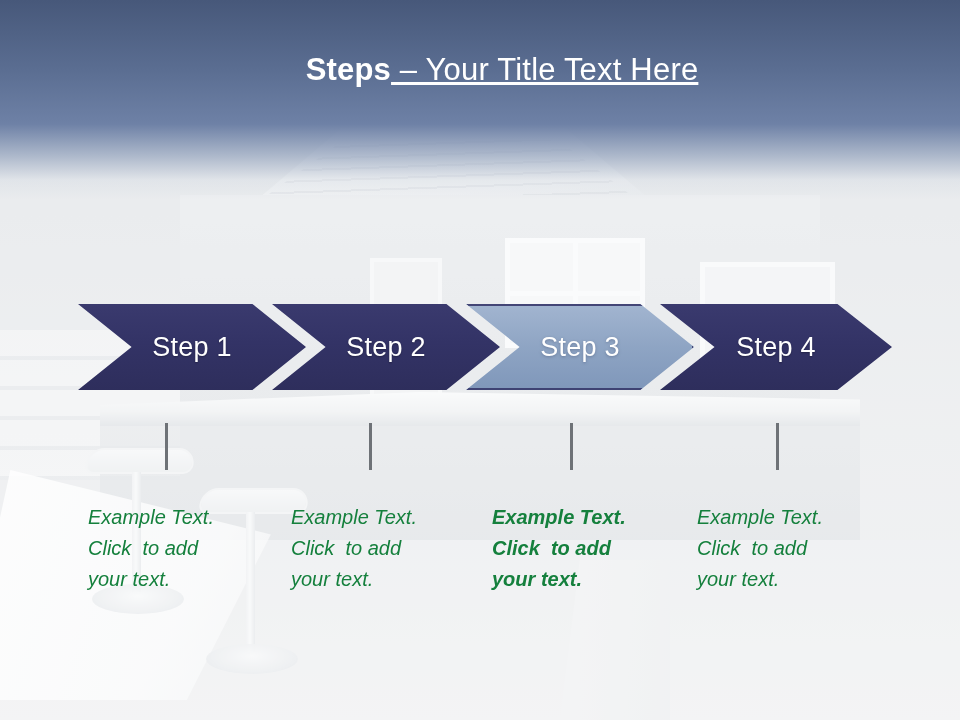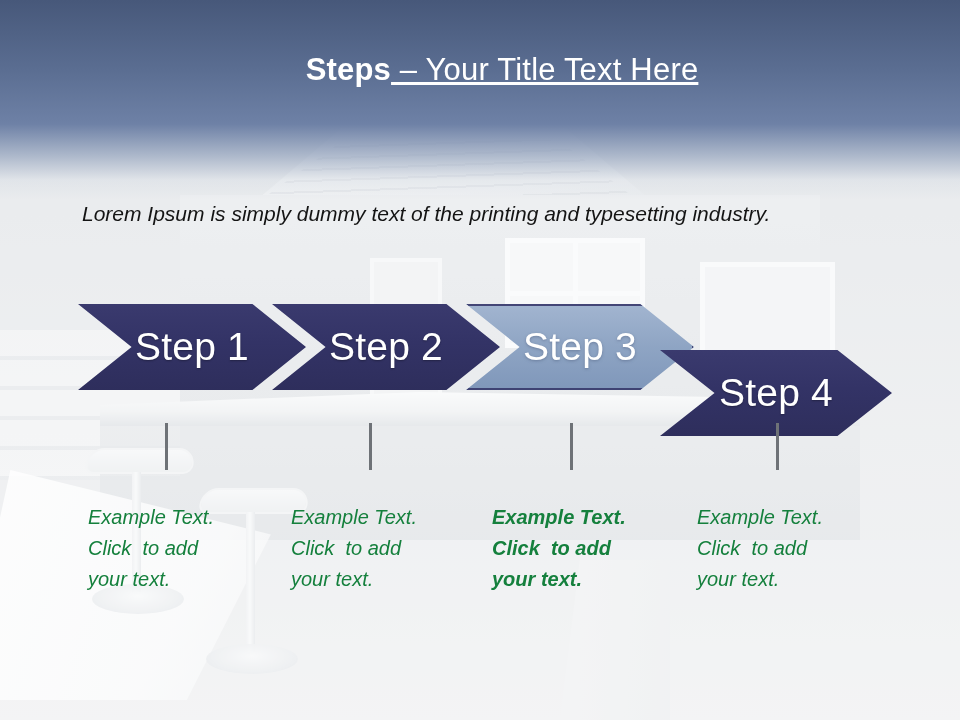--- a/index.html
+++ b/index.html
@@ -228,21 +228,21 @@
   }
   .chev {
     position: absolute;
     top: 0;
     height: 86px;
     clip-path: polygon(0% 0%, 76.5% 0%, 100% 50%, 76.5% 100%, 0% 100%, 23.5% 50%);
     display: flex;
     align-items: center;
     justify-content: center;
     color: #ffffff;
-    font-size: 39px;
+    font-size: 27px;
     line-height: 30px;
     letter-spacing: .2px;
     text-shadow: 0 1px 2px rgba(0,0,0,.30);
   }
   .chev.dark {
     background: linear-gradient(180deg, #3a3a6e 0%, #333366 45%, #2e2e5c 100%);
   }
   .chev.light {
     background: linear-gradient(180deg, #a2b5d0 0%, #8fa5c4 48%, #7f97ba 100%);
     color: #ffffff;
@@ -252,21 +252,21 @@
     content: "";
     position: absolute;
     inset: 0;
     clip-path: polygon(0% 0%, 76.5% 0%, 100% 50%, 76.5% 100%, 0% 100%, 23.5% 50%);
     box-shadow: inset 0 0 0 2px rgba(51,51,102,.85);
     pointer-events: none;
   }
   .chev-1 { left: 0px;   width: 228px; }
   .chev-2 { left: 194px; width: 228px; }
   .chev-3 { left: 388px; width: 228px; }
-  .chev-4 { left: 582px; width: 232px; margin-top: 46px; }
+  .chev-4 { left: 582px; width: 232px; }
 
   
   .tick {
     position: absolute;
     width: 3px;
     height: 47px;
     background: #6e7277;
     top: 423px;
   }
   .tick-1 { left: 165px; }
@@ -319,21 +319,20 @@
       <div class="post"></div>
       <div class="base"></div>
     </div>
     <div class="photo-veil"></div>
   </div>
 
   <div class="header"></div>
 
   <div class="slide-title"><span class="t-bold">Steps</span><span class="t-rest"> – Your Title Text Here</span></div>
 
-  <div class="body-text">Lorem Ipsum is simply dummy text of the printing and typesetting industry.</div>
 
   <div class="chev-row">
     <div class="chev dark chev-1">
       <span>Step 1</span>
     </div>
     <div class="chev dark chev-2">
       <span>Step 2</span>
     </div>
     <div class="chev light chev-3">
       <span>Step 3</span>

